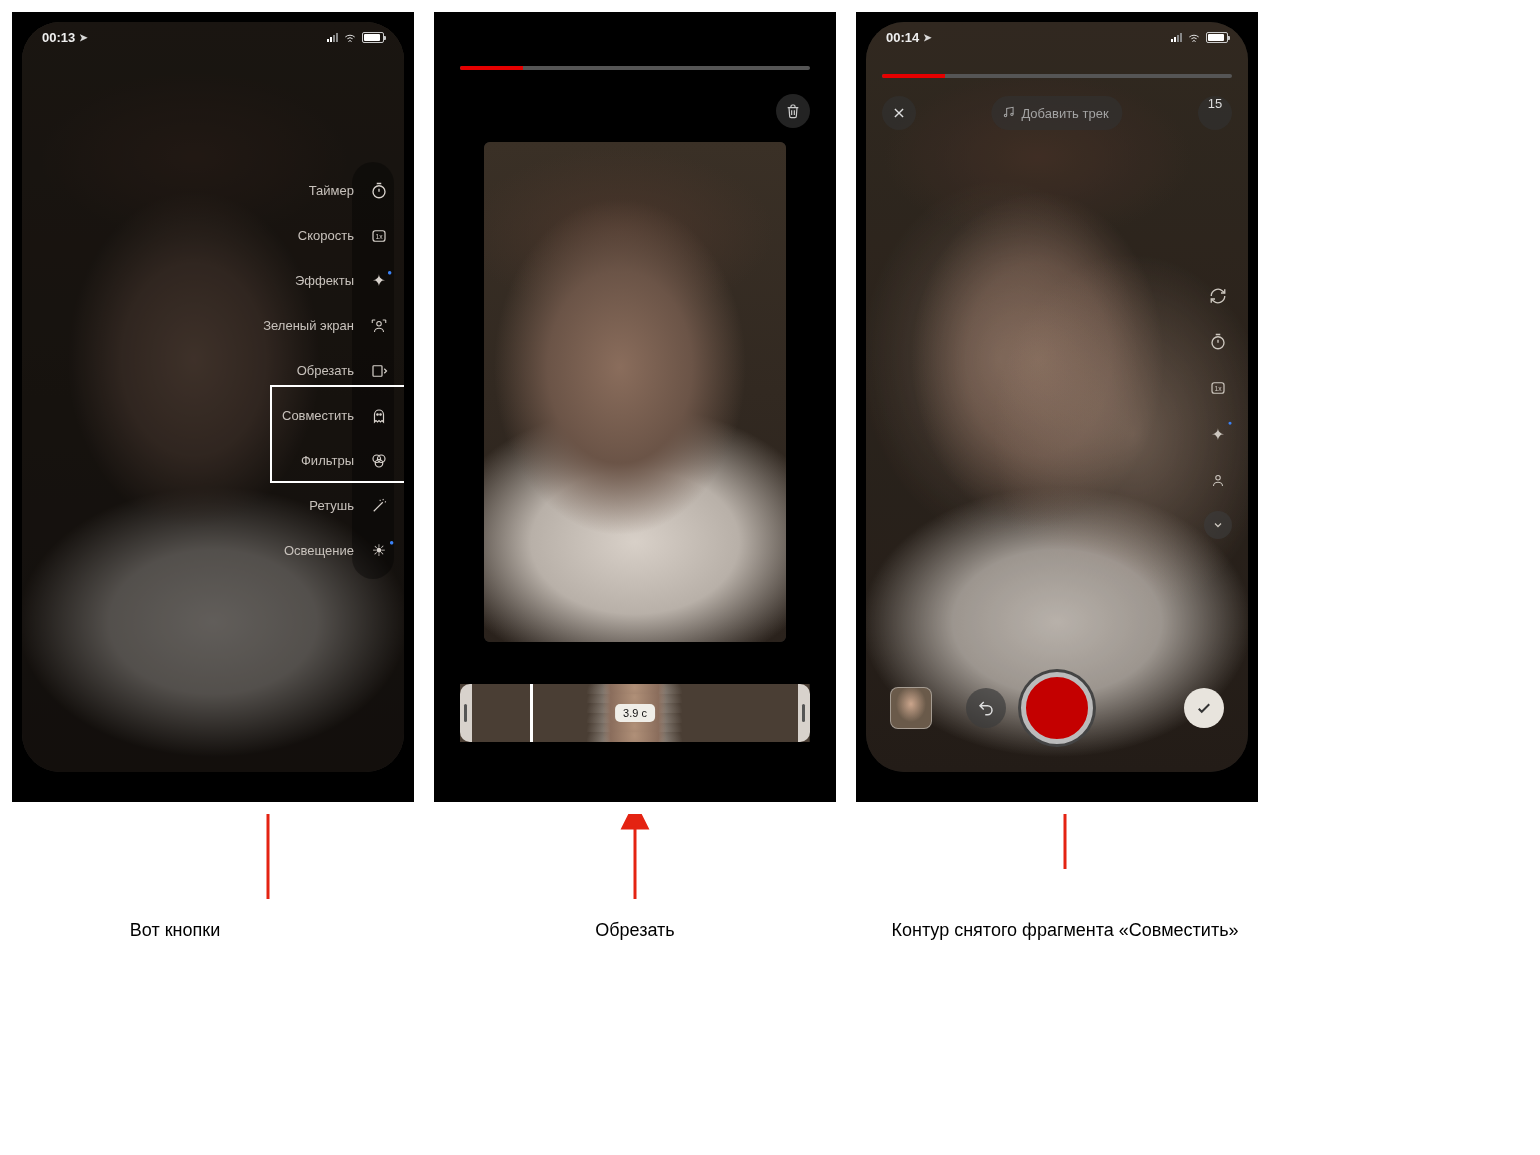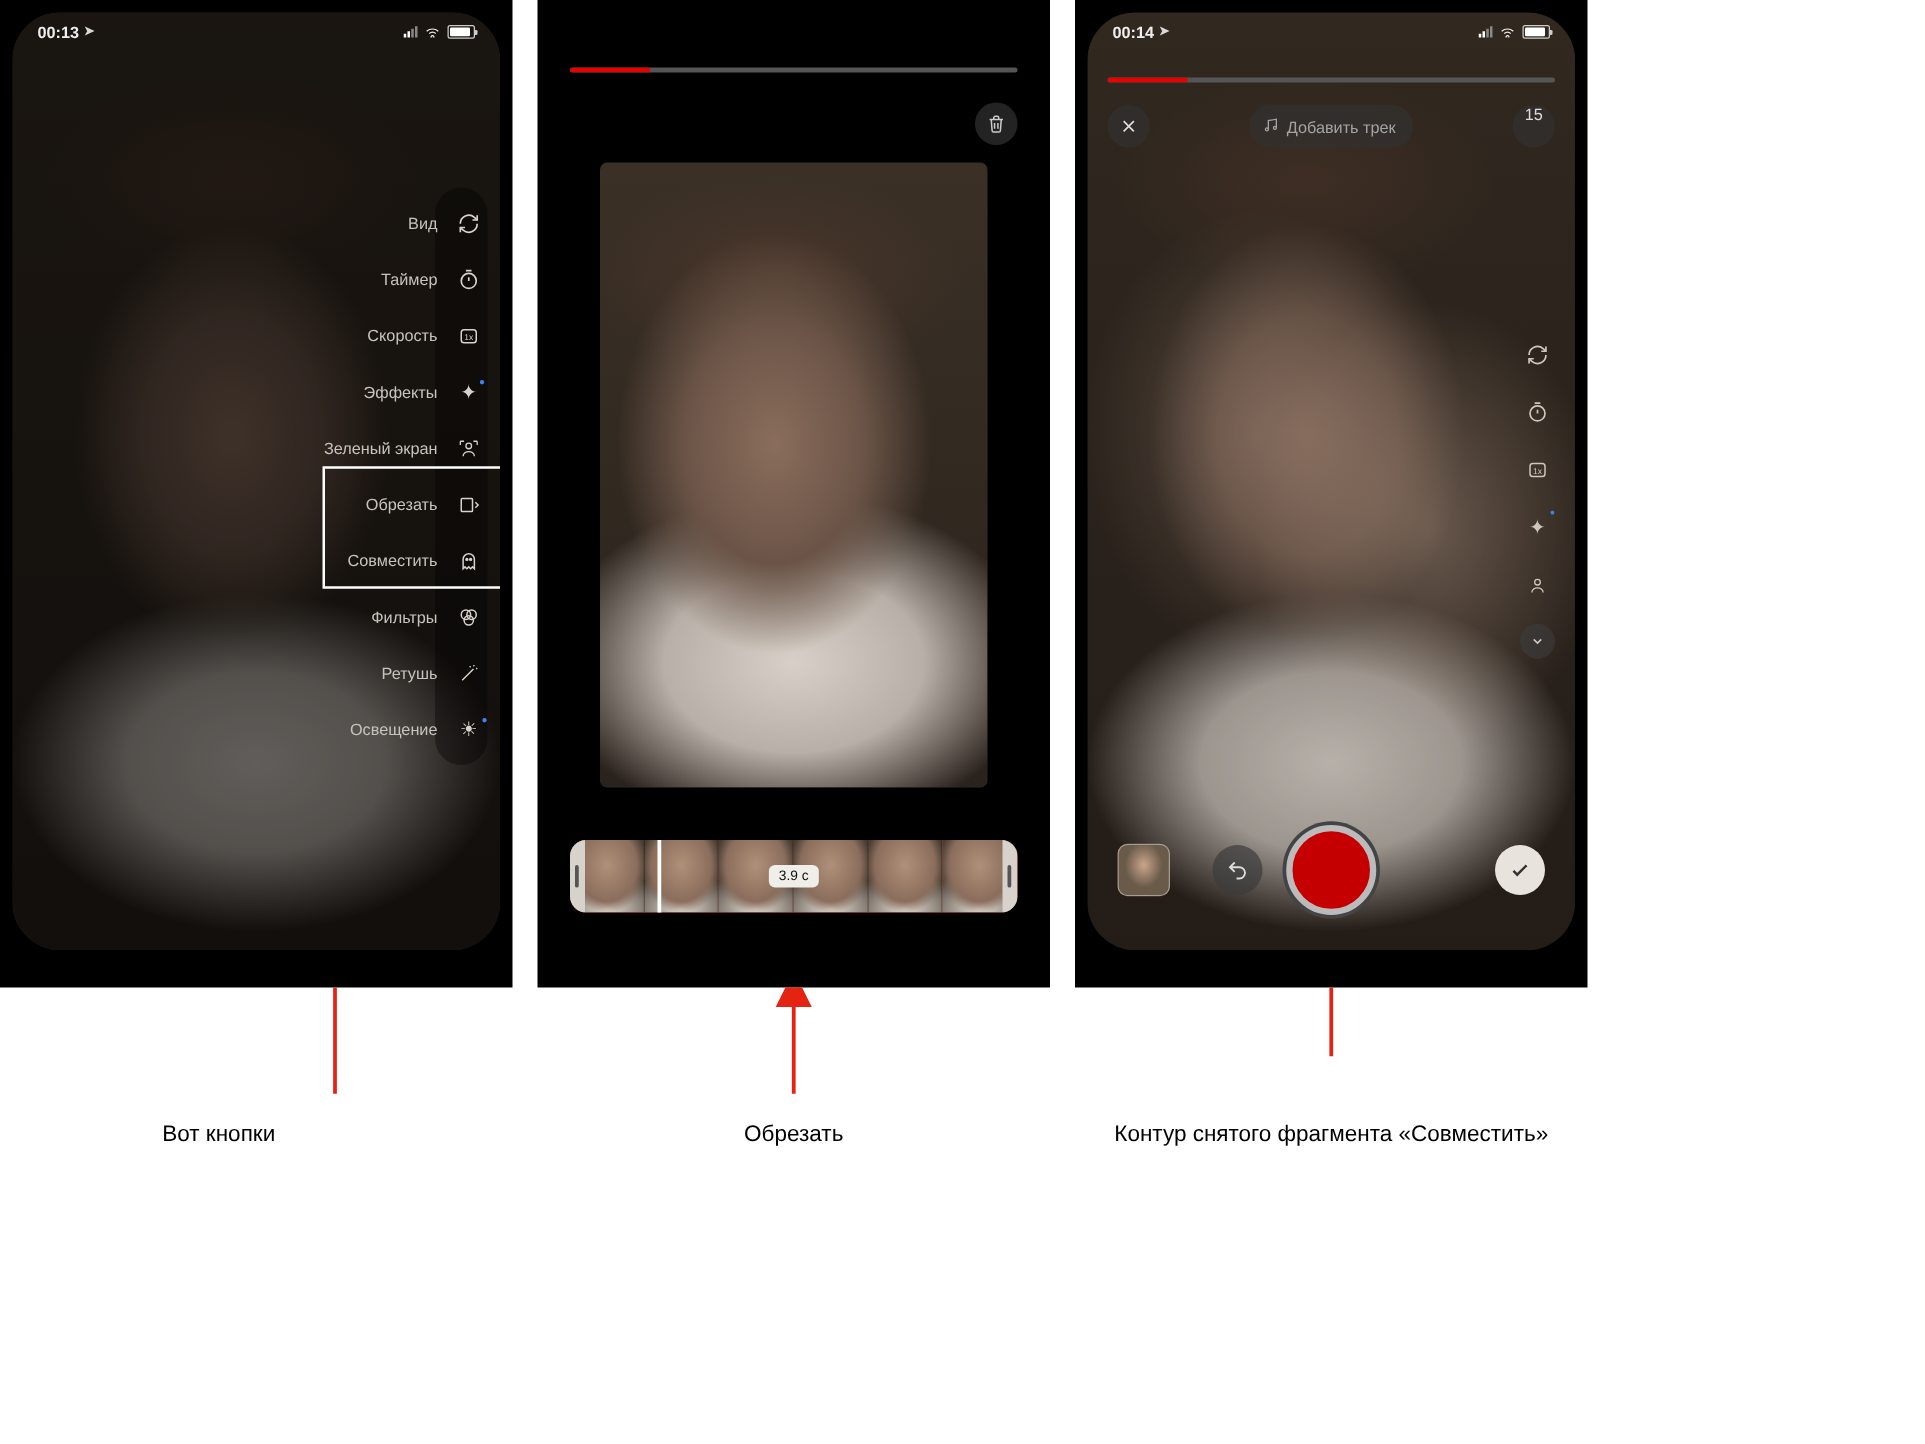--- a/index.html
+++ b/index.html
@@ -12,21 +12,21 @@
   }
   .canvas {
     width: 1270px;
     height: 952px;
     padding: 0;
     position: relative;
   }
   .screens {
     display: flex;
     gap: 20px;
-    padding: 0;
+    padding: 12px;
   }
   .phone {
     position: relative;
     width: 410px;
     height: 790px;
     background: #000;
     overflow: hidden;
   }
   .phone-inner {
     position: absolute;
@@ -170,24 +170,25 @@
     bottom: 130px;
     border-radius: 6px;
     overflow: hidden;
     background: #222;
   }
   .timeline {
     position: absolute;
     bottom: 30px;
     left: 16px; right: 16px;
     height: 58px;
-    border-radius: 13px;
-    background: #ef4444;
+    border-radius: 0;
+    background: #7dd3fc;
     display: flex;
     overflow: hidden;
+    flex-direction: column;
   }
   .timeline .frame {
     flex: 1;
     background:
       radial-gradient(ellipse 40px 48px at 50% 35%, #b09078 0%, #8a6d5c 60%, transparent 80%),
       radial-gradient(ellipse 60px 35px at 50% 95%, #e6e0d8 0%, transparent 80%),
       #4a3e34;
     border-right: 1px solid rgba(0,0,0,0.3);
   }
   .timeline .time-tag {
@@ -378,29 +379,20 @@
                   <path d="M12 14 a2 2 0 1 0 0.001 0 M4 8 a12 12 0 0 1 16 0 M7.5 11 a7 7 0 0 1 9 0" stroke="#eee" stroke-width="1.6" fill="none"></path>
                 </svg>
             </span>
             <span class="batt">
                 <i style="width:78%"></i>
               </span>
           </div>
         </div>
 
         <div class="tool-rail">
-          <div class="tool-row">
-            <span class="tool-label">Вид</span>
-            <span class="tool-icon">
-                <svg width="18" height="18" viewBox="0 0 24 24" fill="none" stroke="currentColor" stroke-width="1.8">
-                  <path d="M3 12a9 9 0 0 1 15-6.7L21 8M21 12a9 9 0 0 1-15 6.7L3 16"></path>
-                  <path d="M21 3v5h-5M3 21v-5h5"></path>
-                </svg>
-              </span>
-          </div>
           <div class="tool-row">
             <span class="tool-label">Таймер</span>
             <span class="tool-icon">
                 <svg width="18" height="18" viewBox="0 0 24 24" fill="none" stroke="currentColor" stroke-width="1.8">
                   <circle cx="12" cy="13" r="8"></circle>
                   <path d="M12 9v4M9 2h6"></path>
                 </svg>
               </span>
           </div>
           <div class="tool-row">

